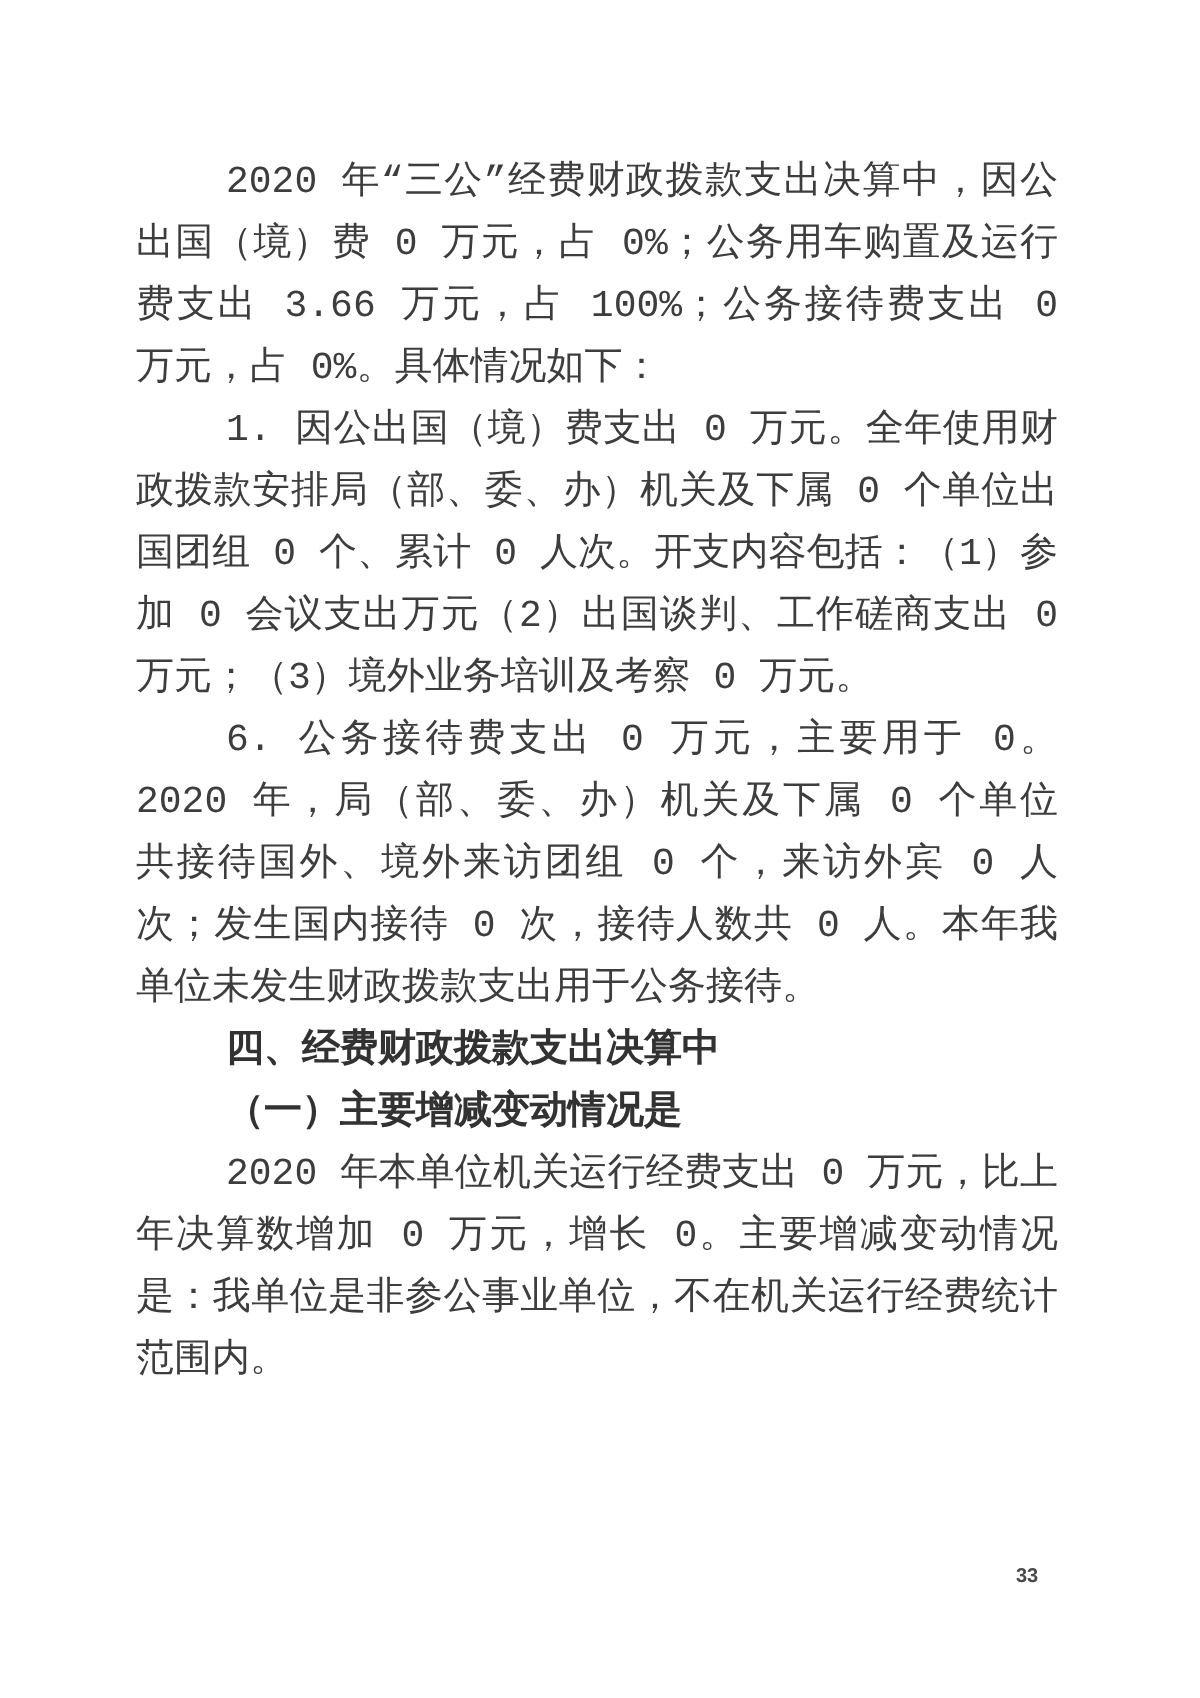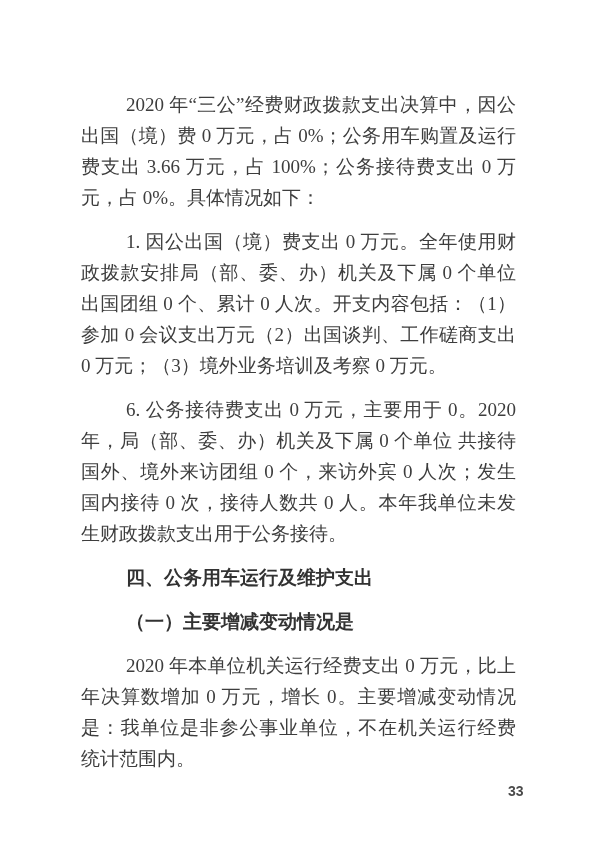--- a/index.html
+++ b/index.html
@@ -15,46 +15,47 @@
     position: absolute;
     left: 68px;
     top: 76px;
     width: 461px;
     color: #3d3d3d;
     font-size: 19px;
     line-height: 31px;
     text-align: justify;
   }
   .content p {
-    margin: 13px;
+    margin: 0;
     padding: 0;
     text-indent: 45px;
+    font-family: Liberation Mono, monospace;
   }
   .content p.heading {
     font-weight: bold;
     color: #323232;
     text-align: left;
   }
   .page-number {
     position: absolute;
     left: 508px;
     top: 783px;
-    font-size: 14px;
+    font-size: 10px;
     font-weight: bold;
     color: #4a4a4a;
     font-family: "Liberation Sans", "DejaVu Sans", sans-serif;
   }
 </style>
 </head>
 <body>
 
 <div class="page">
   <div class="content">
     <p class="body">2020 年“三公”经费财政拨款支出决算中，因公出国（境）费 0 万元，占 0%；公务用车购置及运行费支出 3.66 万元，占 100%；公务接待费支出 0 万元，占 0%。具体情况如下：</p>
     <p class="body">1. 因公出国（境）费支出 0 万元。全年使用财政拨款安排局（部、委、办）机关及下属 0 个单位出国团组 0 个、累计 0 人次。开支内容包括：（1）参加 0 会议支出万元（2）出国谈判、工作磋商支出 0 万元；（3）境外业务培训及考察 0 万元。</p>
     <p class="body">6. 公务接待费支出 0 万元，主要用于 0。2020 年，局（部、委、办）机关及下属 0 个单位 共接待国外、境外来访团组 0 个，来访外宾 0 人次；发生国内接待 0 次，接待人数共 0 人。本年我单位未发生财政拨款支出用于公务接待。</p>
-    <p class="heading">四、公务用车运行及维护支出</p>
+    <p class="heading">四、经费财政拨款支出决算中</p>
     <p class="heading">（一）主要增减变动情况是</p>
     <p class="body">2020 年本单位机关运行经费支出 0 万元，比上年决算数增加 0 万元，增长 0。主要增减变动情况是：我单位是非参公事业单位，不在机关运行经费统计范围内。</p>
 
   </div>
   <div class="page-number">33</div>
 </div>
 
 </body></html>

